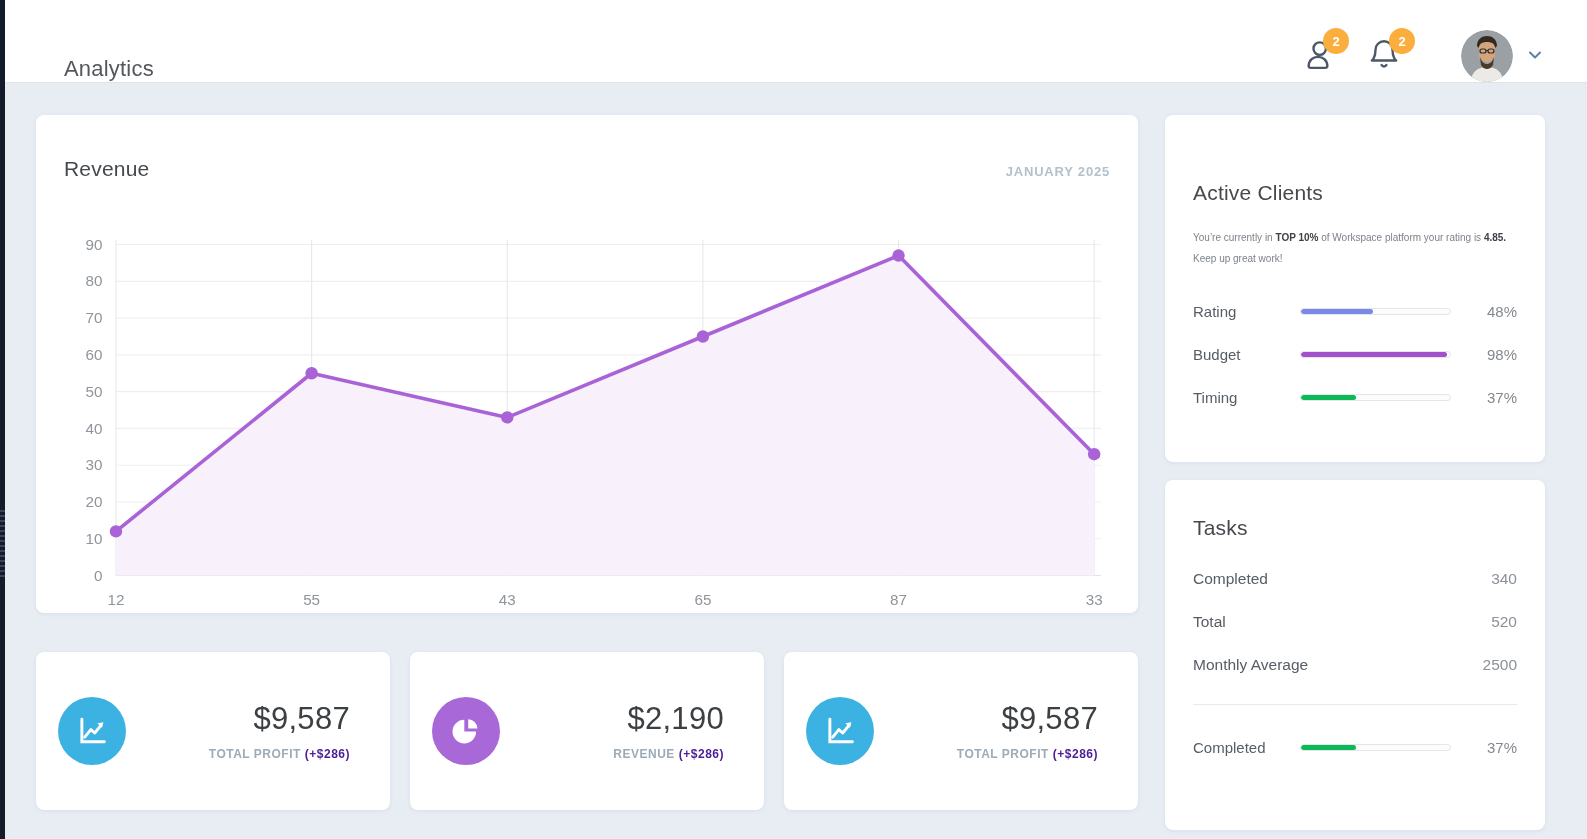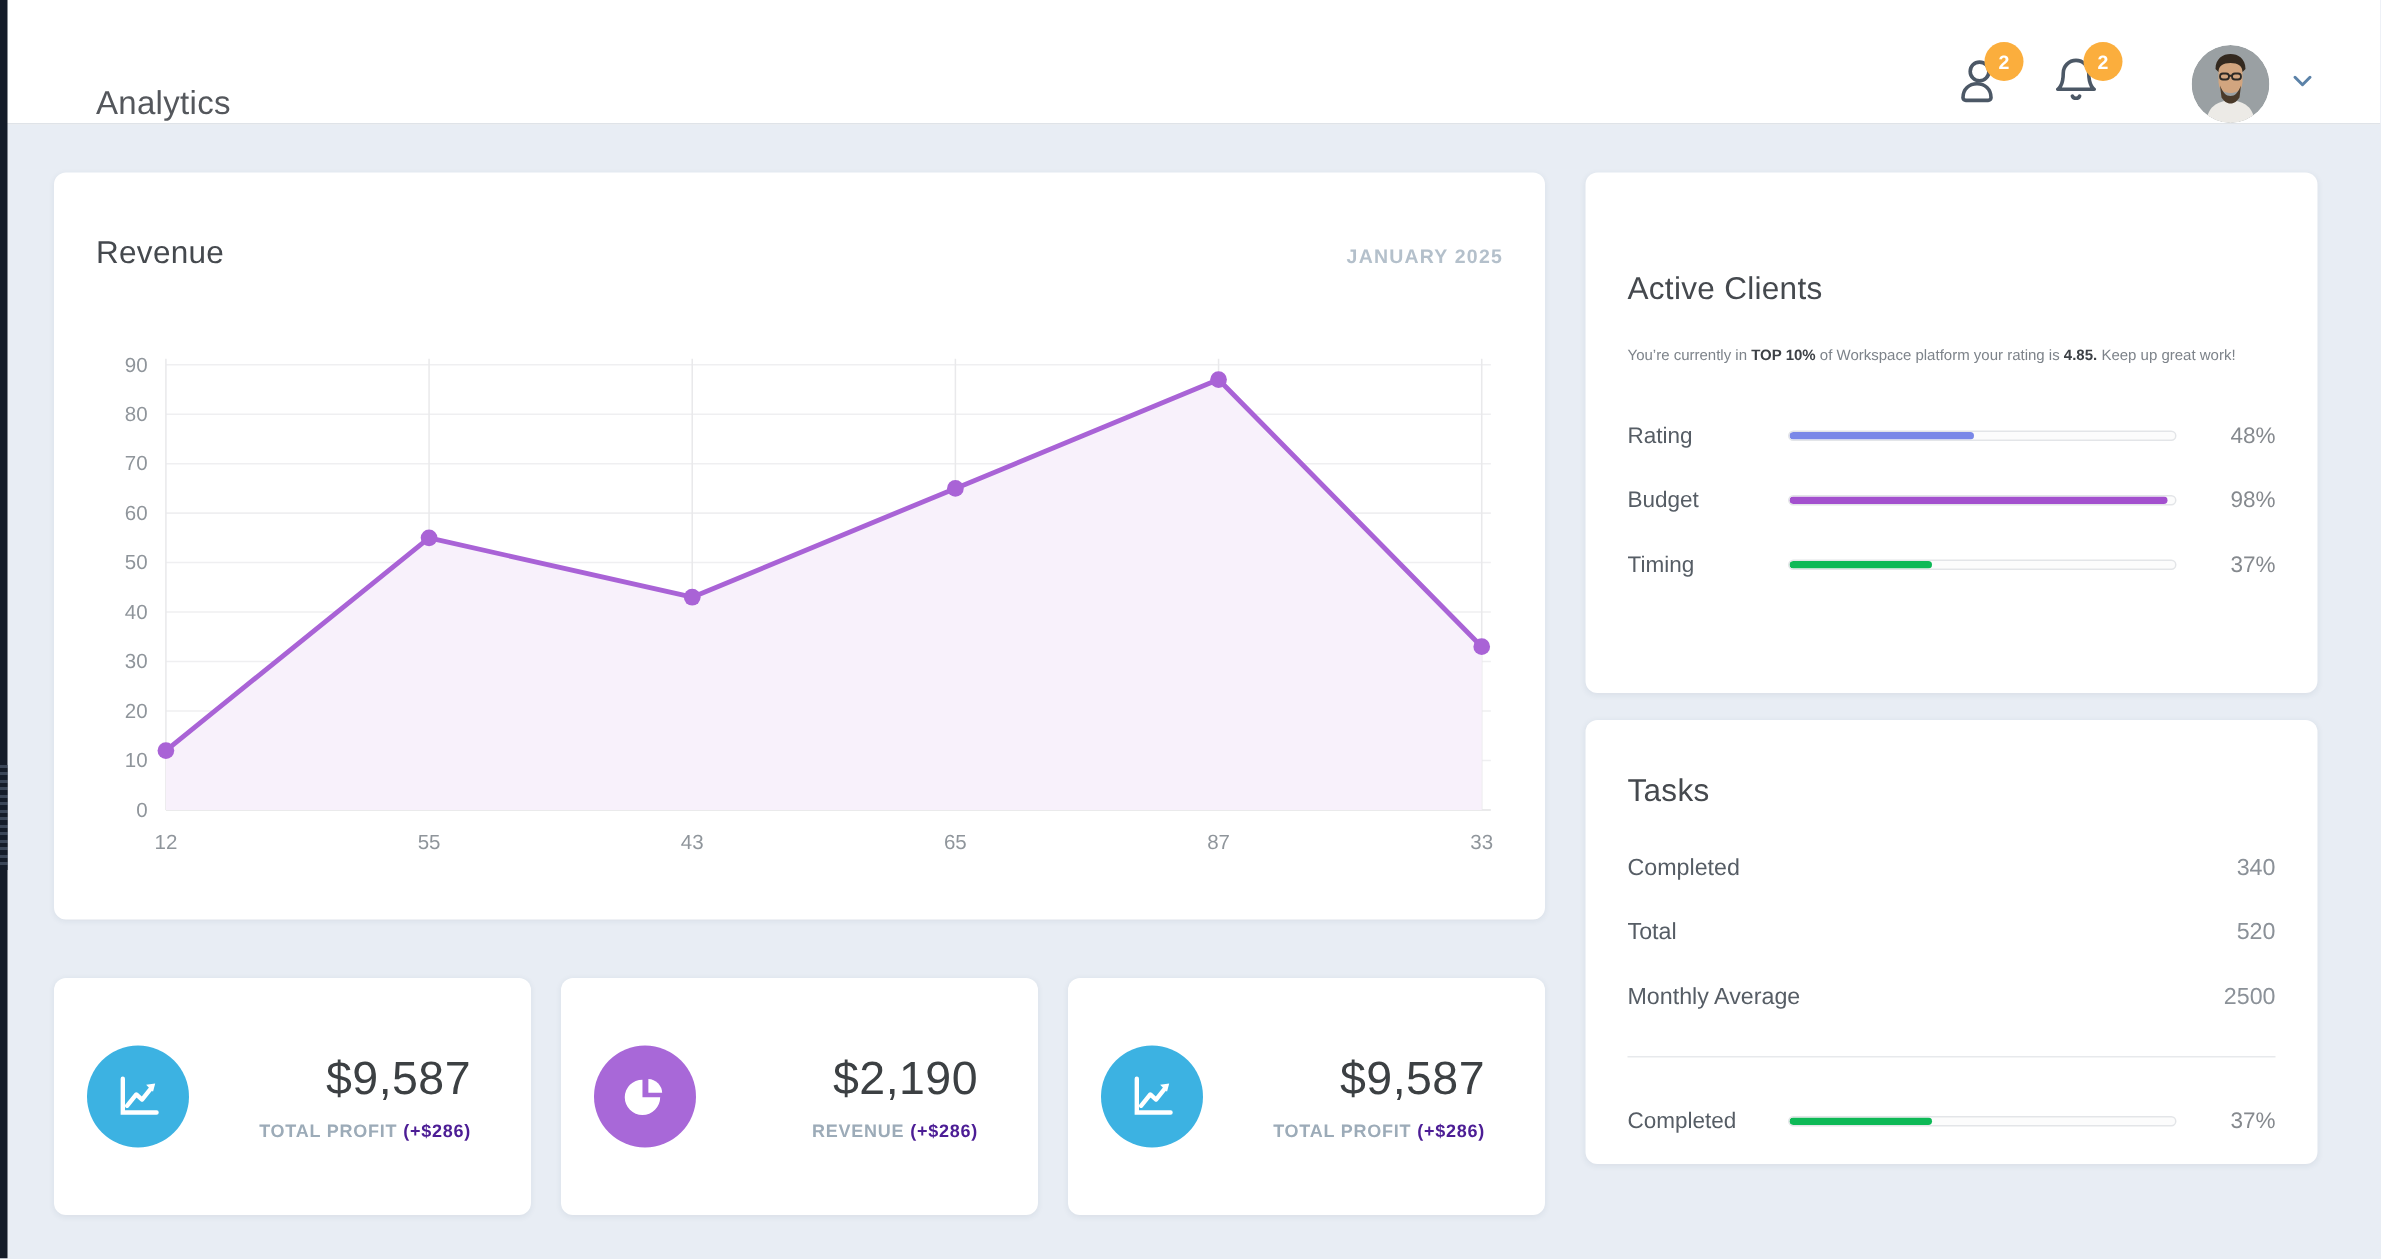--- a/index.html
+++ b/index.html
@@ -31,21 +31,21 @@
   .badge {
     position:absolute; top:-8px; right:-12px; width:26px; height:26px;
     background:#fbae3d; color:#fff; border-radius:50%;
     font-size:13px; font-weight:700; display:flex; align-items:center; justify-content:center;
   }
   .avatar-wrap { display:flex; align-items:center; margin-left:28px; cursor:pointer; }
   .avatar { width:52px; height:52px; border-radius:50%; overflow:hidden; display:block; }
   .chevron { margin-left:14px; display:block; }
   
   main { display:flex; gap:27px; padding:32px 42px 0 36px; }
-  .col-main { width:994px; flex:none; }
+  .col-main { width:1102px; flex:none; }
   .col-side { flex:1; min-width:0; }
   .card {
     background:#ffffff; border-radius:8px;
     box-shadow:0 1px 4px rgba(40,60,90,0.08);
   }
   
   .revenue-card { height:498px; padding:42px 28px 0; margin-bottom:39px; }
   .card-head { display:flex; justify-content:space-between; align-items:baseline; margin-bottom:50px; }
   h2.card-title { font-size:21px; font-weight:500; color:#45494e; letter-spacing:0.2px; }
   .period { font-size:13px; font-weight:700; color:#b4c0cb; letter-spacing:0.8px; }
@@ -65,21 +65,21 @@
   .metrics { margin-top:34px; }
   .metric-row { display:flex; align-items:center; margin-bottom:26px; }
   .m-label { width:107px; flex:none; font-size:15px; color:#565d65; }
   .m-track {
     flex:1; height:7px; border-radius:4px; background:#fcfcfc;
     border:1px solid #e3e5e8; position:relative; overflow:hidden;
   }
   .m-fill { position:absolute; left:0; top:0; bottom:0; border-radius:4px; }
   .m-pct { width:66px; flex:none; text-align:right; font-size:15px; color:#85898e; }
   
-  .tasks-card { height:296px; padding:36px 28px 0; }
+  .tasks-card { height:350px; padding:36px 28px 0; }
   .task-rows { margin-top:30px; }
   .task-row { display:flex; justify-content:space-between; align-items:center; margin-bottom:25px; }
   .t-label { font-size:15.5px; color:#565d65; }
   .t-value { font-size:15.5px; color:#8b9198; }
   .tasks-divider { border:none; border-top:1px solid #e7e9ec; margin:30px 0 26px; }
 </style>
 </head>
 <body>
 
 <div class="left-strip">

